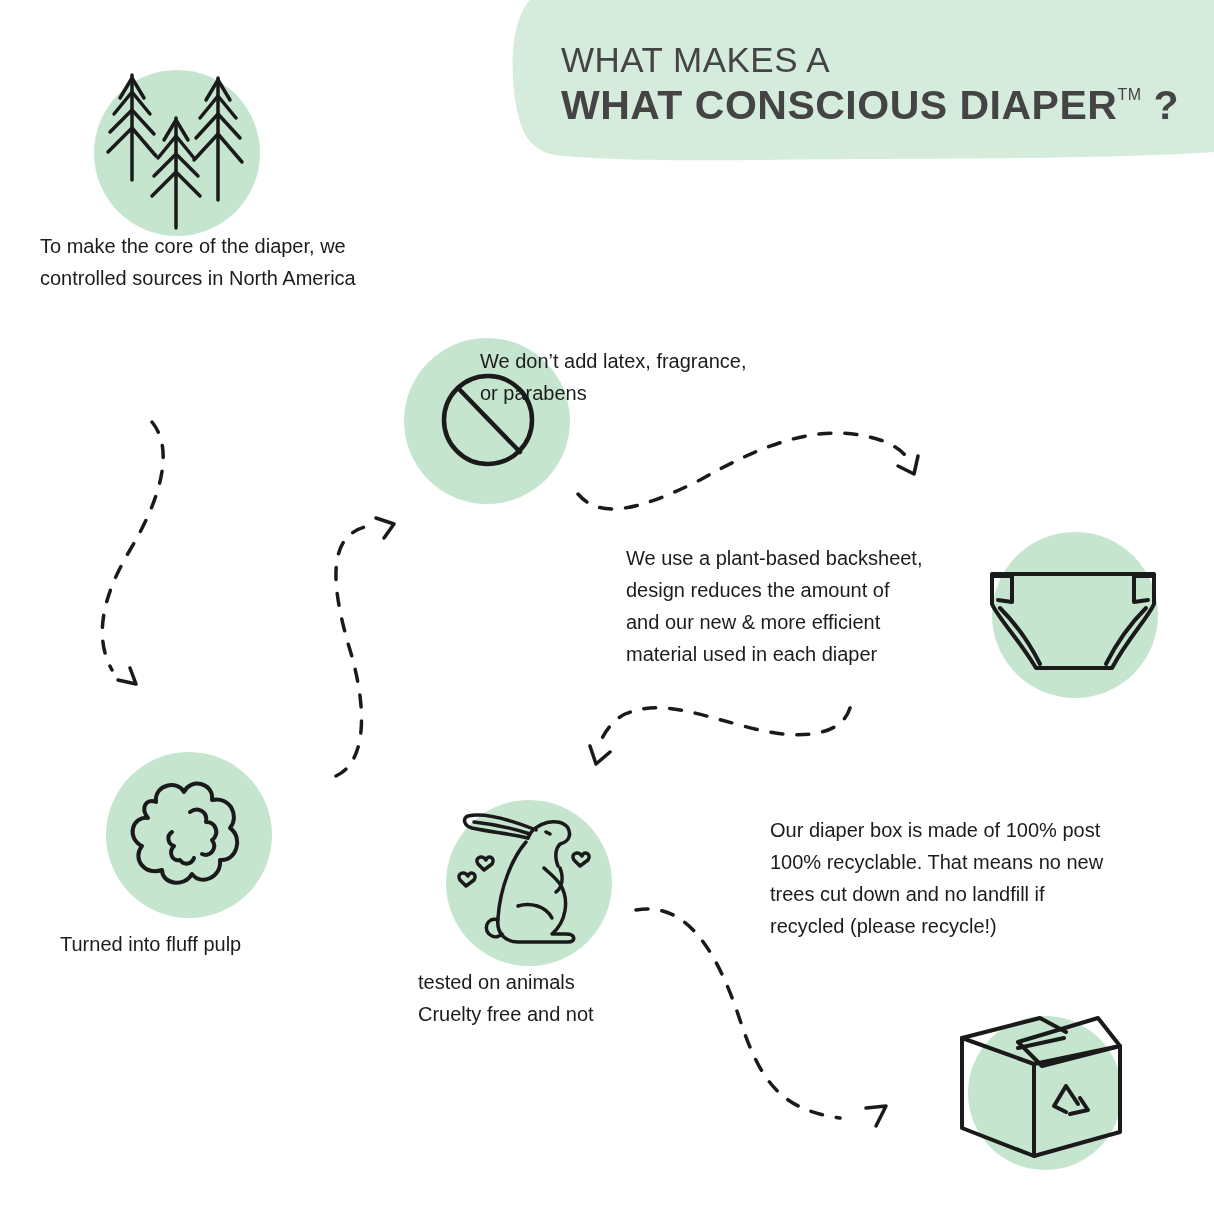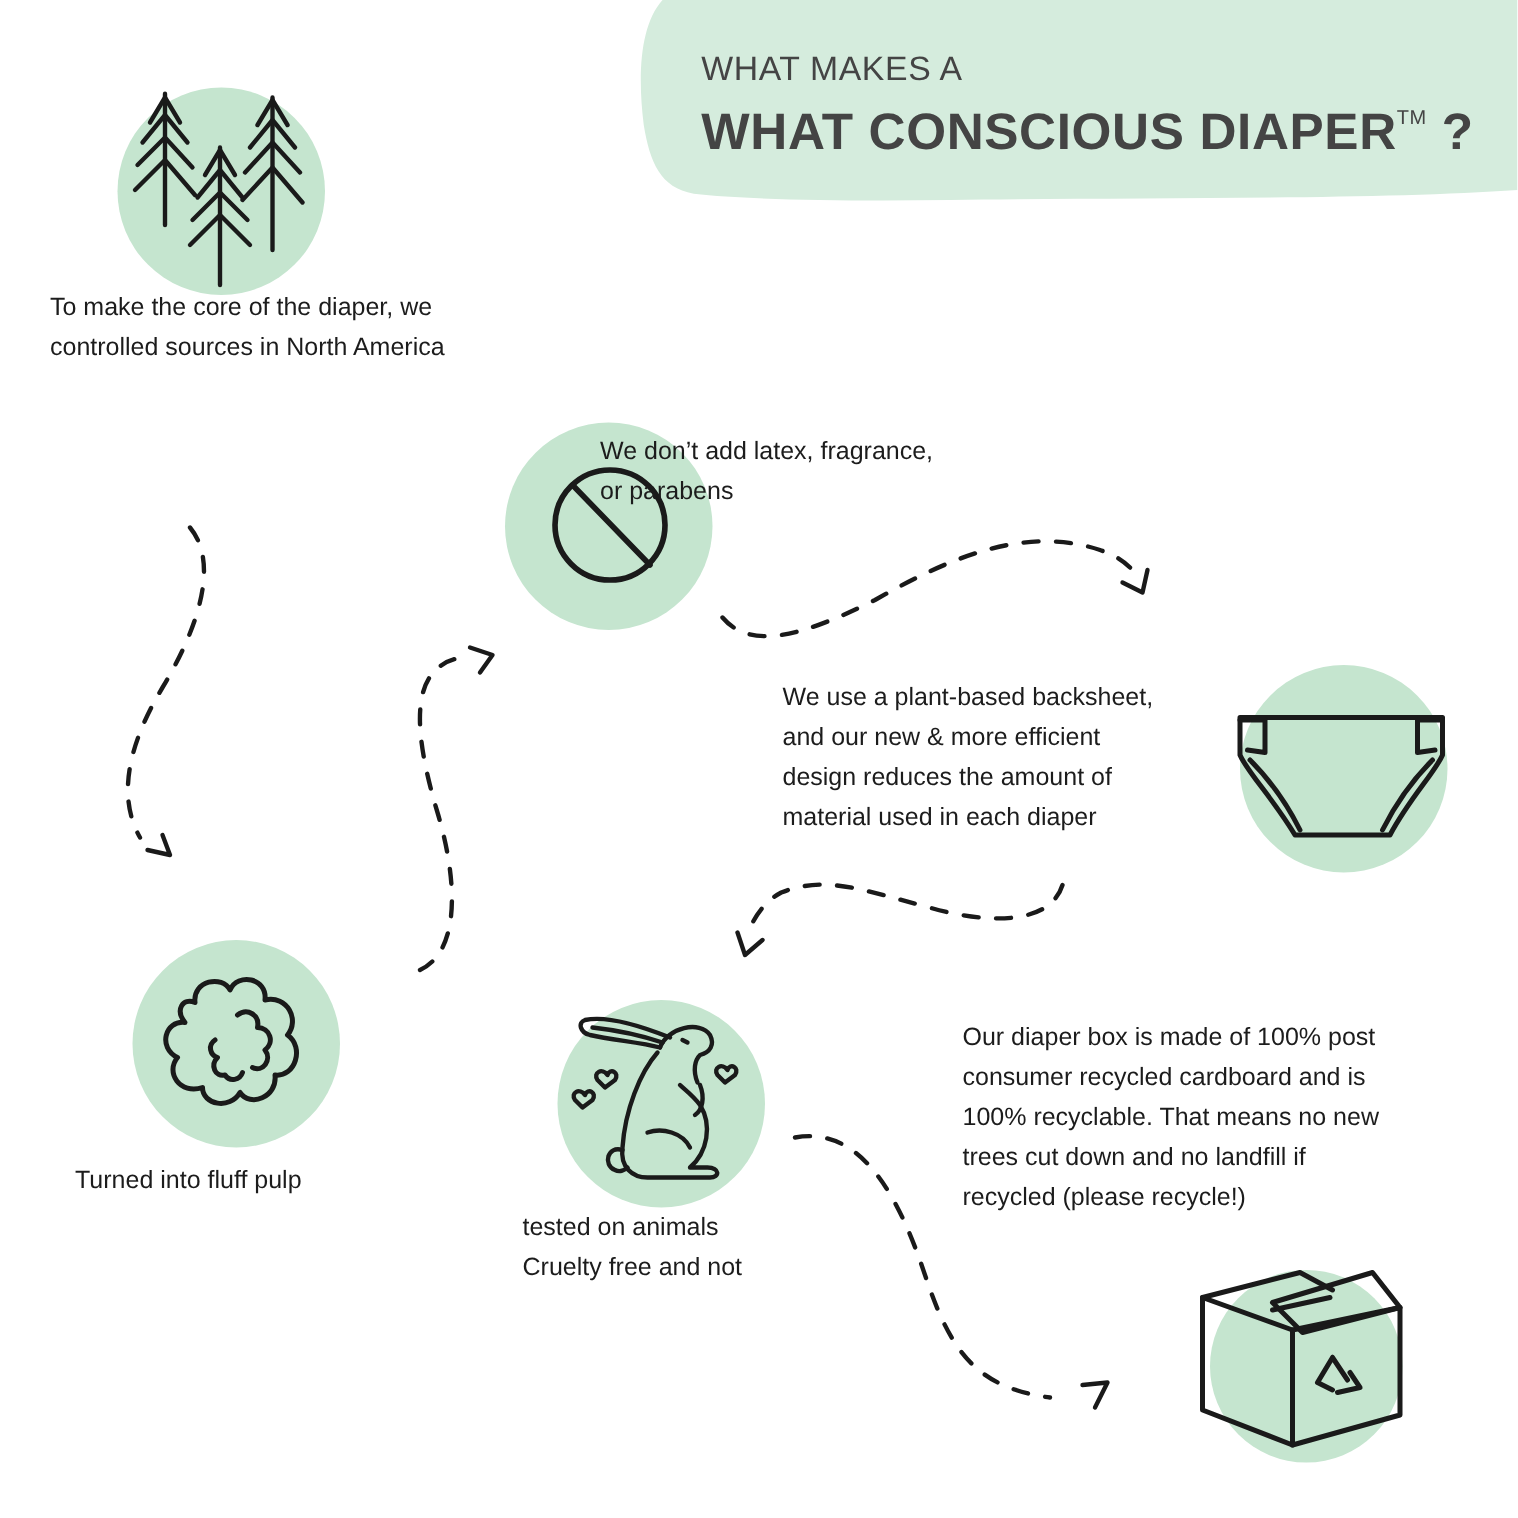--- a/index.html
+++ b/index.html
@@ -8,21 +8,21 @@
       font-family: "Liberation Sans", sans-serif; color: #1b1b1b;
     }
     .circle { position: absolute; border-radius: 50%; background: #c5e5cf; }
     .caption {
       position: absolute; text-align: left; font-size: 20px; line-height: 32px; color: #1c1c1c;
       font-family: "Liberation Sans", sans-serif;
     }
     .caption span { display: block; white-space: nowrap; }
     #title-blob { position: absolute; left: 0; top: 0; width: 1214px; height: 200px; }
     .title-line1 {
-      position: absolute; left: 561px; top: 40px; font-size: 27px; color: #444444; letter-spacing: 0.5px;
+      position: absolute; left: 561px; top: 40px; font-size: 35px; color: #444444; letter-spacing: 0.5px;
       font-family: "Liberation Sans", sans-serif; white-space: nowrap;
     }
     .title-line2 {
       position: absolute; left: 561px; top: 82px; font-size: 41px; font-weight: bold; color: #444444;
       letter-spacing: 0.5px; font-family: "Liberation Sans", sans-serif; white-space: nowrap;
     }
     .title-line2 sup { font-size: 16px; vertical-align: top; position: relative; top: 4px; font-weight: normal; }
     svg.icon { position: absolute; overflow: visible; }
     svg.arrows { position: absolute; left: 0; top: 0; }
   </style>
@@ -75,22 +75,22 @@
 <div class="circle" style="left:992px; top:532px; width:166px; height:166px;"></div>
 <svg class="icon" style="left:988px; top:568px;" width="170" height="110" viewBox="0 0 170 110" fill="none" stroke="#1a1a1a" stroke-width="4" stroke-linecap="round" stroke-linejoin="round">
   <path d="M4 6 L166 6 L166 36 C160 50 140 70 124 100 L48 100 C30 70 10 50 4 36 Z"></path>
   <path d="M4 8 L24 8 L24 34 L10 32"></path>
   <path d="M166 8 L146 8 L146 34 L160 32"></path>
   <path d="M12 40 C28 56 42 76 52 96"></path>
   <path d="M158 40 C142 56 128 76 118 96"></path>
 </svg>
 <div class="caption" style="left:626px; top:542px; width:360px;">
   <span>We use a plant-based backsheet,</span>
+  <span>design reduces the amount of</span>
   <span>and our new &amp; more efficient</span>
-  <span>design reduces the amount of</span>
   <span>material used in each diaper</span>
 </div>
 
 <div class="circle" style="left:446px; top:800px; width:166px; height:166px;"></div>
 <svg class="icon" style="left:456px; top:808px;" width="150" height="150" viewBox="0 0 150 150" fill="none" stroke="#1a1a1a" stroke-width="3.5" stroke-linecap="round" stroke-linejoin="round">
 
   <path d="M80 22 C60 14 30 4 12 8 C6 10 8 18 16 20 C34 24 56 26 72 30"></path>
   <path d="M18 14 C36 16 56 20 74 26"></path>
 
   <path d="M72 30 C78 14 104 8 112 20 C116 28 112 34 104 36 C100 40 98 48 102 58"></path>
@@ -115,21 +115,20 @@
 <svg class="icon" style="left:958px; top:1014px;" width="170" height="150" viewBox="0 0 170 150" fill="none" stroke="#1a1a1a" stroke-width="4" stroke-linecap="round" stroke-linejoin="round">
   <path d="M4 24 L76 50 L76 142 L4 114 Z"></path>
   <path d="M76 50 L162 32 L162 118 L76 142"></path>
   <path d="M4 24 L82 4 L108 18"></path>
   <path d="M60 34 L106 24"></path>
   <path d="M60 28 L140 4 L162 32 L84 52 Z"></path>
   <path d="M108 72 L120 90 M108 72 L96 92 L108 98 M112 100 L130 96 L122 84"></path>
 </svg>
 <div class="caption" style="left:770px; top:814px; width:406px;">
   <span>Our diaper box is made of 100% post</span>
-  <span>consumer recycled cardboard and is</span>
   <span>100% recyclable. That means no new</span>
   <span>trees cut down and no landfill if</span>
   <span>recycled (please recycle!)</span>
 </div>
 
 <svg class="arrows" width="1214" height="1214" viewBox="0 0 1214 1214" fill="none" stroke="#1a1a1a" stroke-width="3.5" stroke-linecap="round" stroke-linejoin="round">
 
   <path d="M152 422 C175 450 160 500 130 550 C100 600 95 640 112 670" stroke-dasharray="12 14"></path>
   <path d="M118 680 L136 684 L130 668"></path>
 

